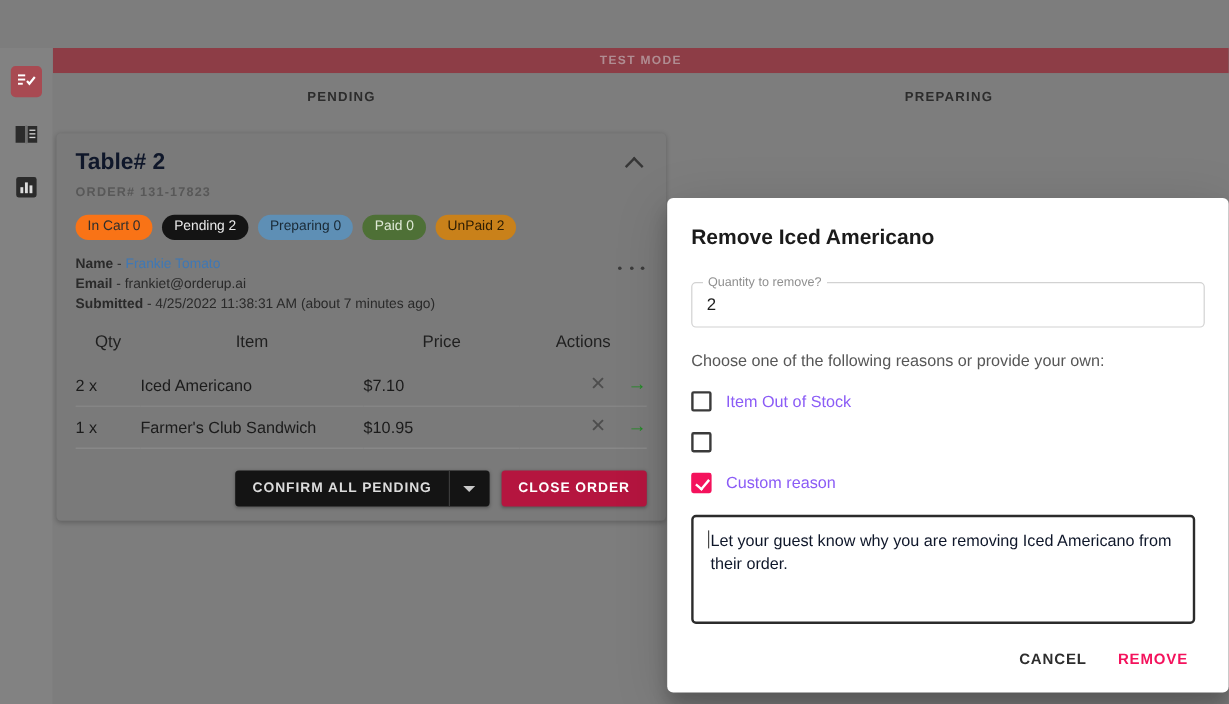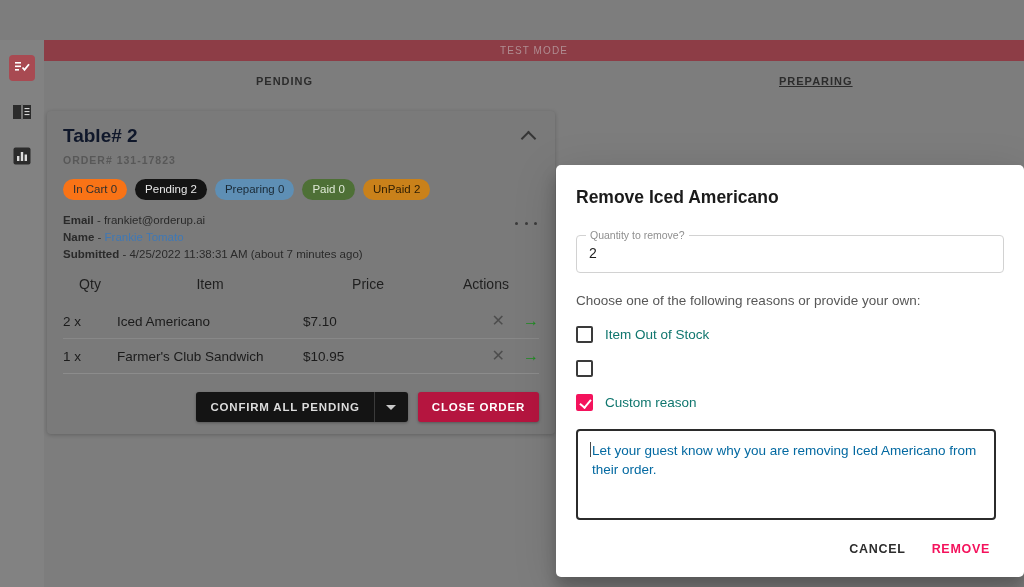--- a/index.html
+++ b/index.html
@@ -21,21 +21,21 @@
     display: flex; align-items: center; gap: 18px; padding-left: 10px;
   }
   .hamburger { width: 20px; height: 15px; display: flex; flex-direction: column;
     justify-content: space-between; cursor: pointer; }
   .hamburger i { display: block; height: 2px; background: #1b1114; border-radius: 1px; }
   .appbar-title { font-size: 17px; color: #181013; letter-spacing: .2px; }
 
   .testmode {
     position: absolute; top: 40px; left: 44px; width: 980px; height: 21px;
     background: #8d3d46; color: #b08d92;
-    font-size: 10px; font-weight: normal; letter-spacing: 1.1px;
+    font-size: 10px; font-weight: bold; letter-spacing: 1.1px;
     display: flex; align-items: center; justify-content: center;
   }
 
   .sidebar {
     position: absolute; top: 40px; left: 0; width: 44px; height: 547px;
     background: #828282;
     display: flex; flex-direction: column; align-items: center;
     padding-top: 15px; gap: 18px;
   }
   .side-icon { width: 26px; height: 26px; display: flex; align-items: center;
@@ -45,21 +45,21 @@
   .content {
     position: absolute; top: 61px; left: 44px; width: 980px; height: 526px;
     background: #7d7d7d;
   }
   .col-headers { position: relative; height: 40px; }
   .col-head {
     position: absolute; top: 14px;
     font-size: 11px; font-weight: bold; letter-spacing: 1px; color: #2c2c2c;
   }
   .col-head.pending { left: 212px; }
-  .col-head.preparing { left: 735px; text-decoration: underline; }
+  .col-head.preparing { left: 710px; }
 
   .order-card {
     position: absolute; top: 50px; left: 3px; width: 508px;
     background: #7a7a7a;
     border-radius: 4px;
     box-shadow: 0 1px 4px rgba(0,0,0,.22);
     padding: 14px 16px 12px 16px;
   }
   .card-top { display: flex; justify-content: space-between; align-items: flex-start; }
   .table-title { font-size: 19px; color: #0f172a; font-weight: bold; }
@@ -165,32 +165,32 @@
   .cb-box {
     width: 17px; height: 17px; border: 2px solid #3a3a3a; border-radius: 2px;
     background: #fff; position: relative; flex: none;
   }
   .cb-box.checked { background: #f4125c; border-color: #f4125c; }
   .cb-box.checked::after {
     content: ""; position: absolute; left: 4px; top: 1px; width: 5px; height: 9px;
     border-right: 2px solid #fff; border-bottom: 2px solid #fff;
     transform: rotate(40deg);
   }
-  .cb-label { font-size: 13.5px; color: #0f766e; }
+  .cb-label { font-size: 13.5px; color: #8b5cf6; }
 
   .reason-box {
     margin-top: 9px; width: 420px; height: 98px;
     border: 2px solid #2b2b2b; border-radius: 4px;
     padding: 10px 12px; position: relative; background: #fff;
   }
   .caret-bar {
     position: absolute; left: 12px; top: 11px; width: 1px; height: 15px; background: #4a4a4a;
   }
   .reason-ph {
-    font-size: 13.5px; color: #0369a1; line-height: 1.45; padding-left: 2px;
+    font-size: 13.5px; color: #0f172a; line-height: 1.45; padding-left: 2px;
   }
 
   .dlg-footer {
     margin-top: auto; height: 62px; display: flex; align-items: center;
     justify-content: flex-end; gap: 6px; padding-right: 4px;
   }
   .txt-btn {
     background: none; border: none; cursor: pointer; padding: 8px 10px;
     font-size: 12.5px; font-weight: bold; letter-spacing: .7px; border-radius: 3px;
     font-family: "Liberation Sans", sans-serif;
@@ -254,24 +254,24 @@
         <div class="chips">
           <div class="chip incart">In Cart 0</div>
           <div class="chip pending">Pending 2</div>
           <div class="chip preparing">Preparing 0</div>
           <div class="chip paid">Paid 0</div>
           <div class="chip unpaid">UnPaid 2</div>
         </div>
 
         <div class="meta">
           <div class="meta-row">
-            <b>Email</b><span> - </span><span>frankiet@orderup.ai</span>
+            <b>Name</b><span> - </span><span class="meta-link">Frankie Tomato</span>
           </div>
           <div class="meta-row">
-            <b>Name</b><span> - </span><span class="meta-link">Frankie Tomato</span>
+            <b>Email</b><span> - </span><span>frankiet@orderup.ai</span>
           </div>
           <div class="meta-row">
             <b>Submitted</b><span> - </span><span>4/25/2022 11:38:31 AM (about 7 minutes ago)</span>
           </div>
           <div class="dots-menu">
               <i></i>
               <i></i>
               <i></i>
             </div>
         </div>

